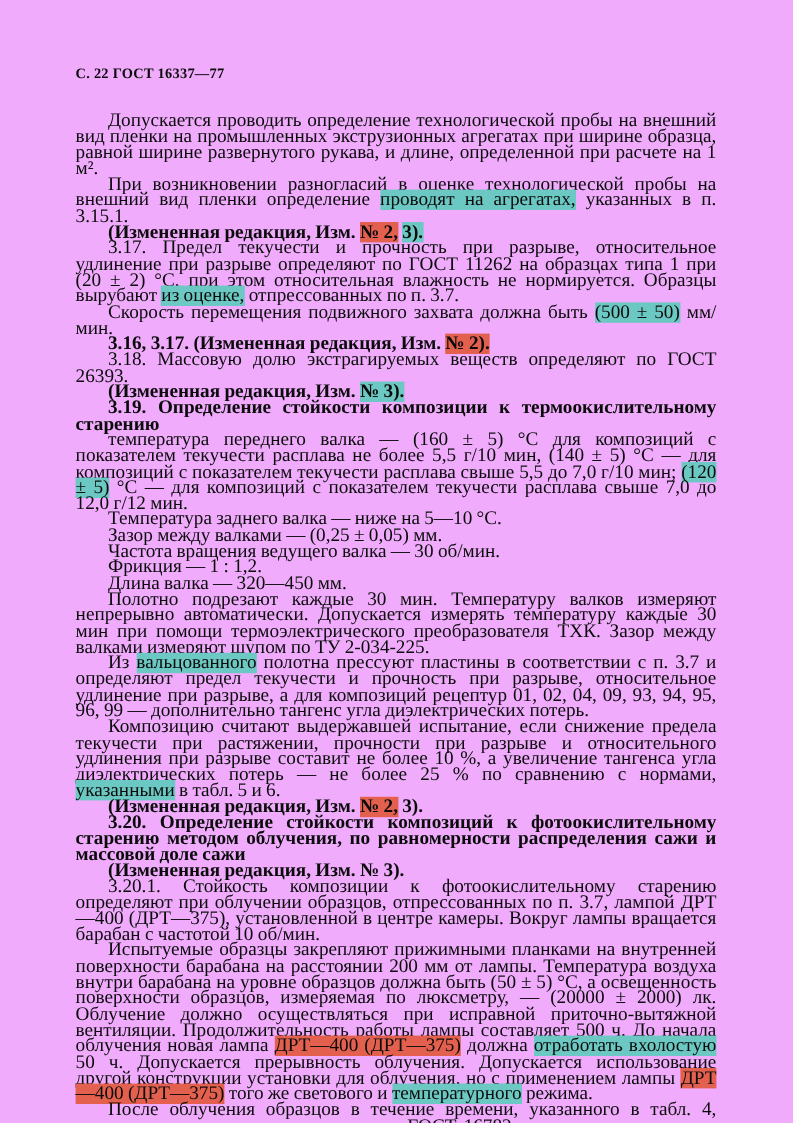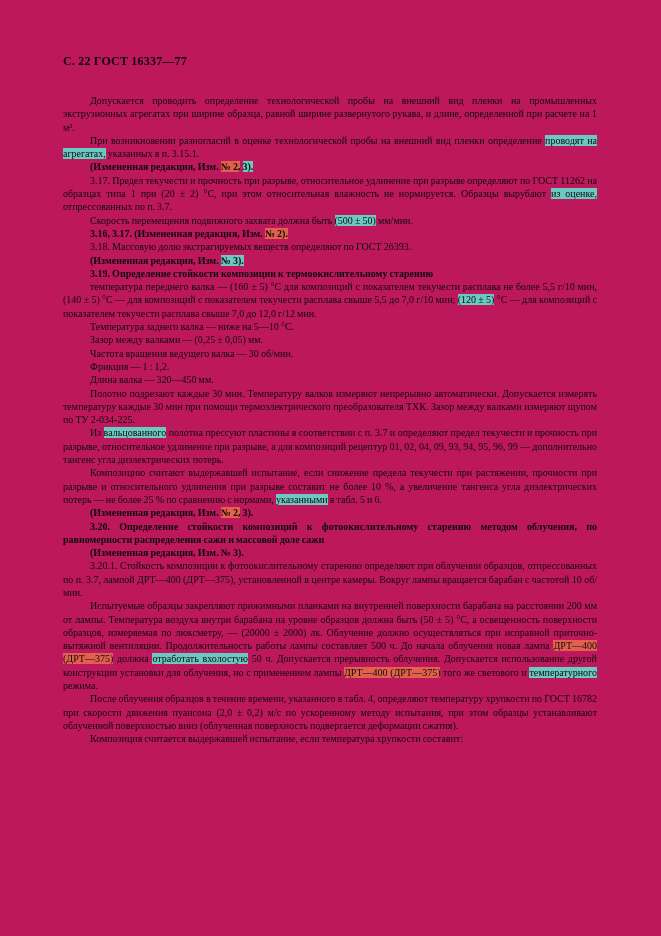--- a/index.html
+++ b/index.html
@@ -6,35 +6,35 @@
   * { box-sizing: border-box; }
   html, body { margin: 0; padding: 0; }
   body {
     width: 661px; height: 936px;
     background: #ffffff;
     font-family: "Liberation Serif", "DejaVu Serif", serif;
   }
   .page {
     position: relative;
     width: 661px; height: 936px;
-    background: #be185d;
+    background: #f0abfc;
     color: #0b0b0b;
     padding: 54px 47px 16px 63px;
     overflow: hidden;
   }
   .page-header {
     font-size: 12px;
     font-weight: bold;
     letter-spacing: 0.2px;
     margin-bottom: 25px;
   }
   .page-body { width: 534px; }
   .para {
     margin: 0;
-    font-size: 10px;
+    font-size: 16px;
     line-height: 13.3px;
     text-align: justify;
     text-indent: 27px;
     word-spacing: -0.4px;
   }
   .para.bold { font-weight: bold; }
   .hl-teal { background-color: var(--hl-teal, #6cc8c2); }
   .hl-red  { background-color: var(--hl-red, #e4604e); }
 </style>
 </head>

